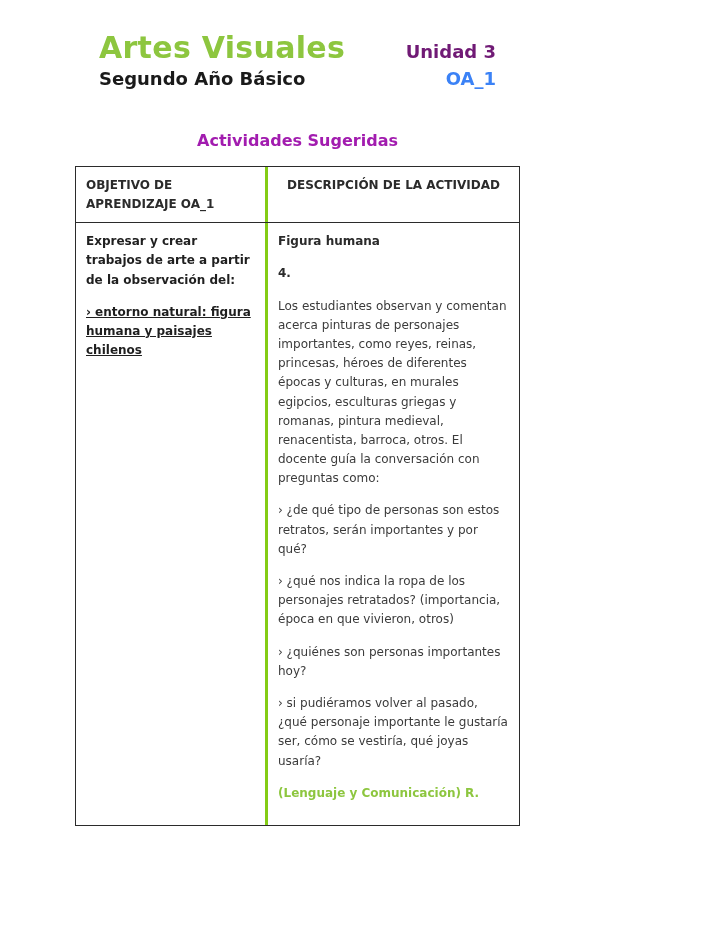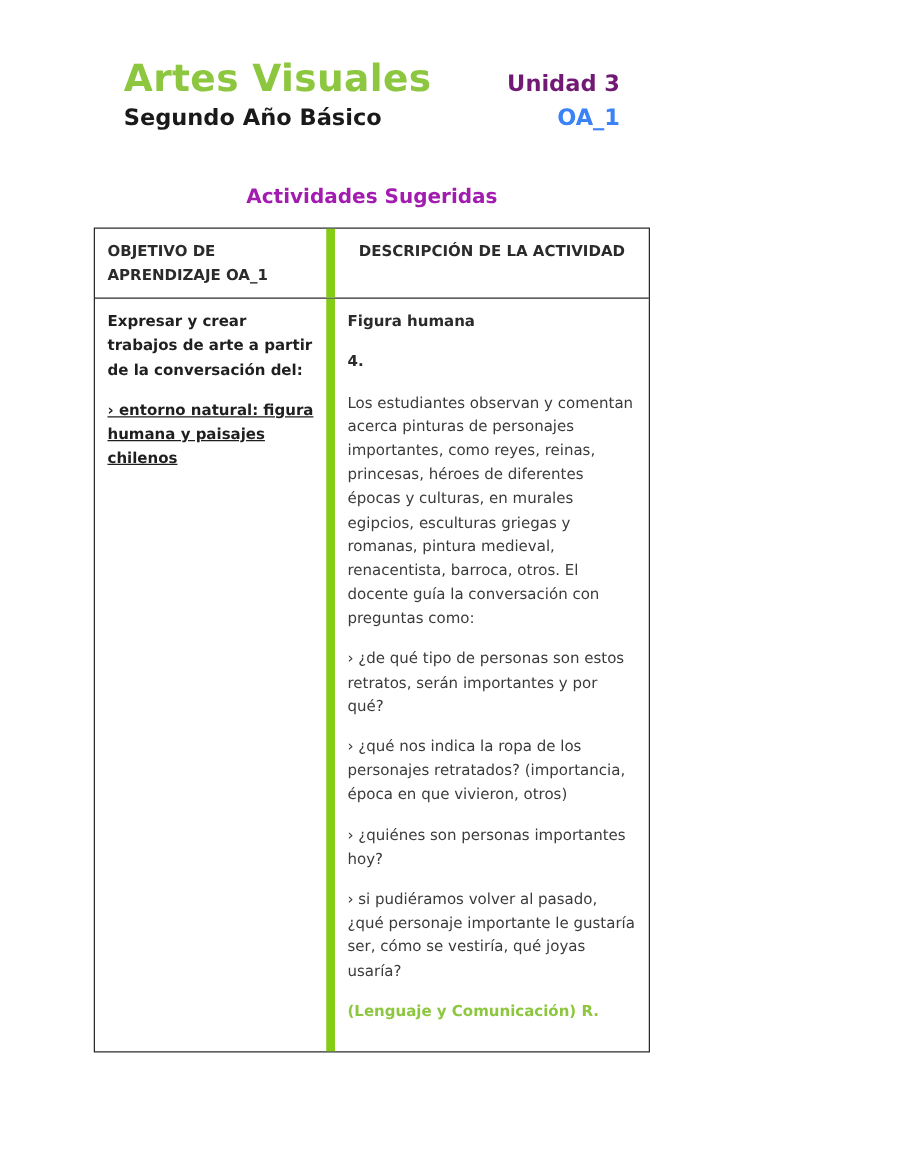--- a/index.html
+++ b/index.html
@@ -2,37 +2,37 @@
 <html><head>
 <meta charset="utf-8">
 <style>
   html, body { margin: 0; padding: 0; }
   body {
     width: 720px; height: 932px;
     background: #ffffff;
     font-family: "DejaVu Sans", "Liberation Sans", sans-serif;
     color: #3b3b3b;
   }
-  .page { width: 595px; height: 932px; box-sizing: border-box; padding: 46px 75px 0 75px; }
+  .page { width: 595px; height: 932px; box-sizing: border-box; padding: 30px 75px 0 75px; }
 
   .header { padding: 0 24px; }
   .hrow { display: flex; justify-content: space-between; align-items: baseline; }
   .doc-title { font-size: 30px; font-weight: bold; color: #8dc63f; letter-spacing: .3px; }
   .unit { font-size: 18px; font-weight: bold; color: #701a75; }
   .subtitle { font-size: 18px; font-weight: bold; color: #1a1a1a; }
   .oa { font-size: 18px; font-weight: bold; color: #3b82f6; }
   .hrow.second { margin-top: 3px; }
 
   .section-title { text-align: center; font-size: 16px; font-weight: bold; color: #a21caf; margin: 42px 0 16px 0; }
 
   .doc-table { border: 1px solid #2b2b2b; }
   .trow { display: grid; grid-template-columns: 192px 1fr; }
   .trow.head { border-bottom: 1px solid #2b2b2b; }
   .cell { padding: 9px 10px; box-sizing: border-box; }
-  .cell.c1 { border-right: 7px solid #84cc16; }
+  .cell.c1 { border-right: 3px solid #84cc16; }
   .th { font-size: 12px; font-weight: bold; color: #2b2b2b; line-height: 1.55; }
   .th.center { text-align: center; }
   .trow.bodyrow { min-height: 502px; }
 
   .cell p { margin: 0 0 13px 0; font-size: 12px; line-height: 1.6; }
   .u { text-decoration: underline; }
   .c1 p { color: #1f1f1f; font-weight: bold; }
   .act-title { color: #2b2b2b; font-weight: bold; }
   .act-number { font-weight: bold; color: #2b2b2b; }
   .q { margin-bottom: 15px; }
@@ -58,21 +58,21 @@
 
   <div class="doc-table">
     <div class="trow head">
       <div class="cell c1 th">OBJETIVO DE APRENDIZAJE OA_1</div>
       <div class="cell c2 th center">DESCRIPCIÓN DE LA ACTIVIDAD</div>
     </div>
 
     <div class="trow bodyrow">
 
       <div class="cell c1">
-        <p>Expresar y crear trabajos de arte a partir de la conversación del:</p>
+        <p>Expresar y crear trabajos de arte a partir de la observación del:</p>
         <p class="u">› entorno natural: figura humana y paisajes chilenos</p>
       </div>
 
       <div class="cell c2">
         <p class="act-title">Figura humana</p>
         <p class="act-number">4.</p>
         <p class="act-paragraph">Los estudiantes observan y comentan acerca pinturas de personajes importantes, como reyes, reinas, princesas, héroes de diferentes épocas y culturas, en murales egipcios, esculturas griegas y romanas, pintura medieval, renacentista, barroca, otros. El docente guía la conversación con preguntas como:</p>
         <p class="q">› ¿de qué tipo de personas son estos retratos, serán importantes y por qué?</p>
         <p class="q">› ¿qué nos indica la ropa de los personajes retratados? (importancia, época en que vivieron, otros)</p>
         <p class="q">› ¿quiénes son personas importantes hoy?</p>

